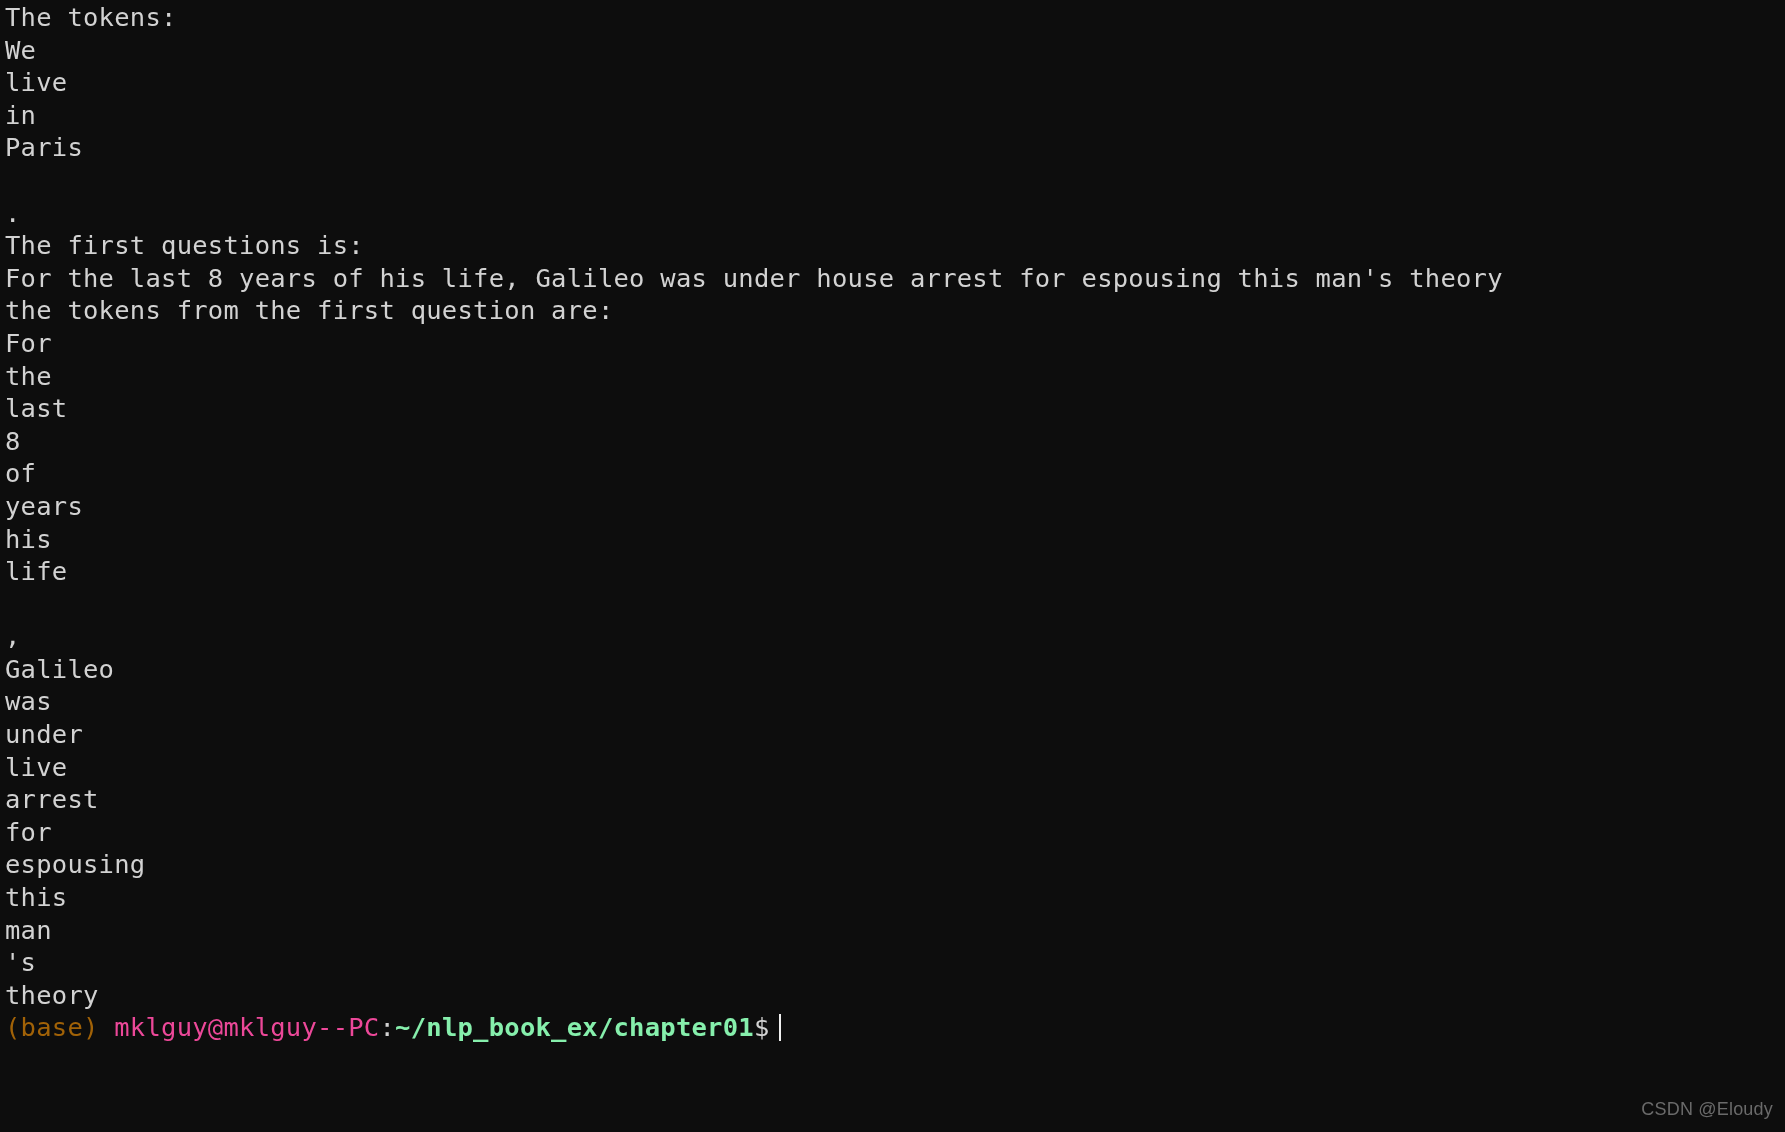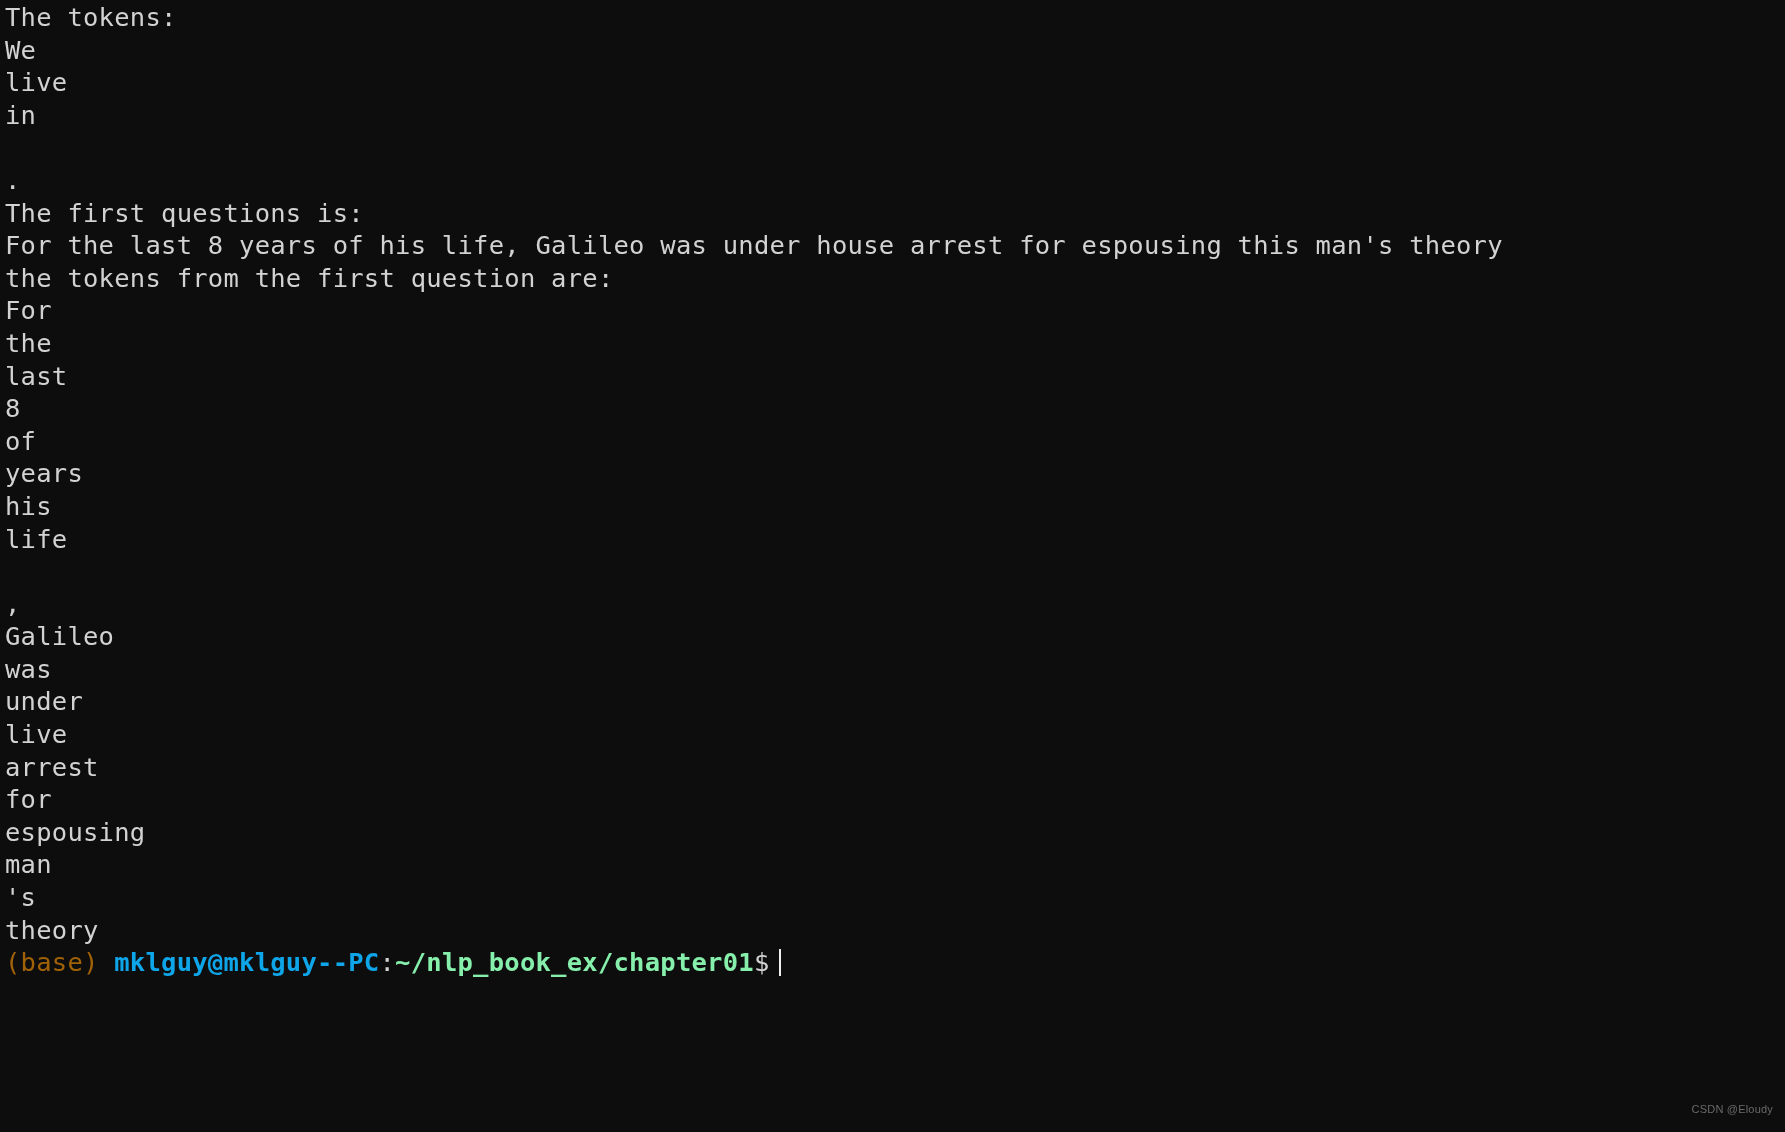--- a/index.html
+++ b/index.html
@@ -34,53 +34,54 @@
     white-space: pre;
     height: 32.6px;
     letter-spacing: 0.25px;
     display: flex;
     align-items: center;
   }
   .seg {
     white-space: pre;
   }
   .seg-plain  { color: #a16207; }
-  .seg-user   { color: #0ea5e9; font-weight: bold; }
+  .seg-user   { color: #ec4899; font-weight: normal; }
   .seg-colon  { color: #d2d2d2; }
   .seg-path   { color: #86efac; font-weight: bold; }
   .seg-dollar { color: #d2d2d2; }
   .cursor {
     display: inline-block;
     width: 2px;
     height: 27px;
     background: #efefef;
     margin-left: 9px;
     vertical-align: middle;
   }
   .watermark {
     position: absolute;
     right: 12px;
     bottom: 6px;
     font-family: "Liberation Sans", sans-serif;
-    font-size: 11px;
+    font-size: 18px;
     color: #6a6a6a;
     letter-spacing: 0.2px;
     white-space: pre;
   }
 </style>
 </head>
 <body>
 
 <div id="terminal">
 
   <div id="output">
       <div class="line">The tokens:</div>
       <div class="line">We</div>
       <div class="line">live</div>
       <div class="line">in</div>
+      <div class="line">Paris</div>
       <div class="line blank">&nbsp;</div>
       <div class="line">.</div>
       <div class="line">The first questions is:</div>
       <div class="line">For the last 8 years of his life, Galileo was under house arrest for espousing this man's theory</div>
       <div class="line">the tokens from the first question are:</div>
       <div class="line">For</div>
       <div class="line">the</div>
       <div class="line">last</div>
       <div class="line">8</div>
       <div class="line">of</div>
@@ -89,20 +90,21 @@
       <div class="line">life</div>
       <div class="line blank">&nbsp;</div>
       <div class="line">,</div>
       <div class="line">Galileo</div>
       <div class="line">was</div>
       <div class="line">under</div>
       <div class="line">live</div>
       <div class="line">arrest</div>
       <div class="line">for</div>
       <div class="line">espousing</div>
+      <div class="line">this</div>
       <div class="line">man</div>
       <div class="line">'s</div>
       <div class="line">theory</div>
     </div>
 
   <div class="prompt-line">
     <span class="seg seg-plain">(base) </span><span class="seg seg-user">mklguy@mklguy--PC</span><span class="seg seg-colon">:</span><span class="seg seg-path">~/nlp_book_ex/chapter01</span><span class="seg seg-dollar">$</span><span class="cursor"></span>
   </div>
 
   <div class="watermark">CSDN @Eloudy</div>

